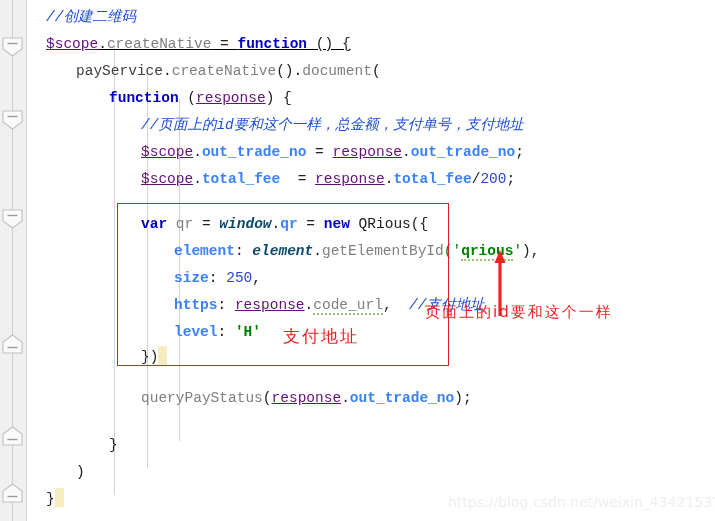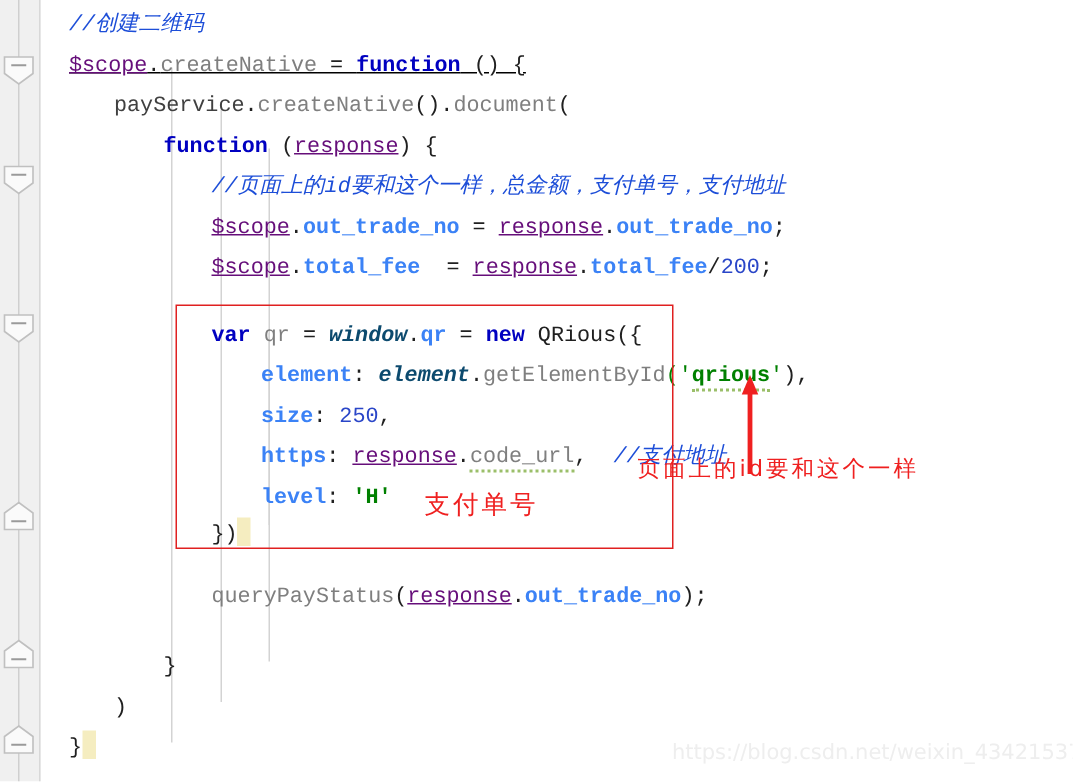--- a/index.html
+++ b/index.html
@@ -174,17 +174,17 @@
 
   <div id="hl-box"></div>
 
   <div id="arrow">
     <svg width="20" height="66" viewBox="0 0 20 66">
       <line x1="10" y1="66" x2="10" y2="10" stroke="#ef2020" stroke-width="3.2"></line>
       <polygon points="10,0 4.5,13 15.5,13" fill="#ef2020"></polygon>
     </svg>
   </div>
 
-  <div class="redtext" id="red-note-1">支付单号</div>
+  <div class="redtext" id="red-note-1">支付地址</div>
   <div class="redtext" id="red-note-2">页面上的id要和这个一样</div>
 
   <div id="watermark">https://blog.csdn.net/weixin_43421537</div>
 </div>
 
 </body></html>

